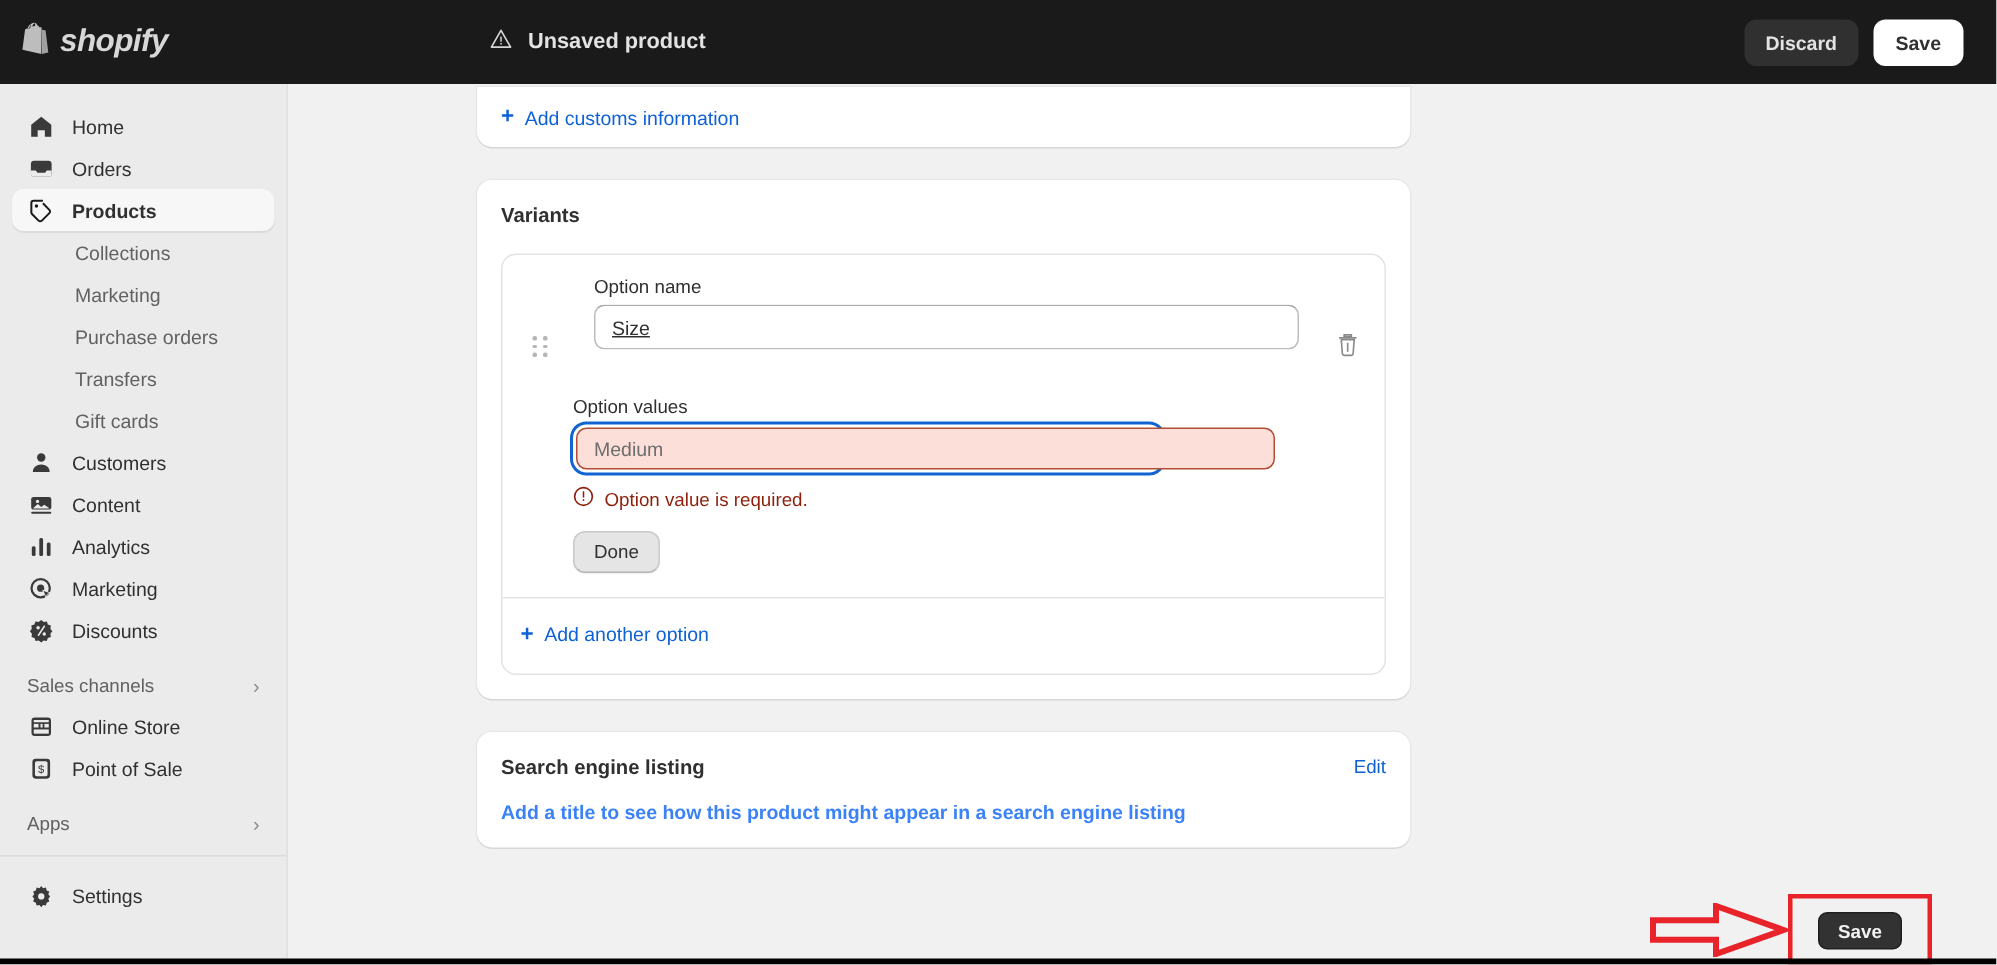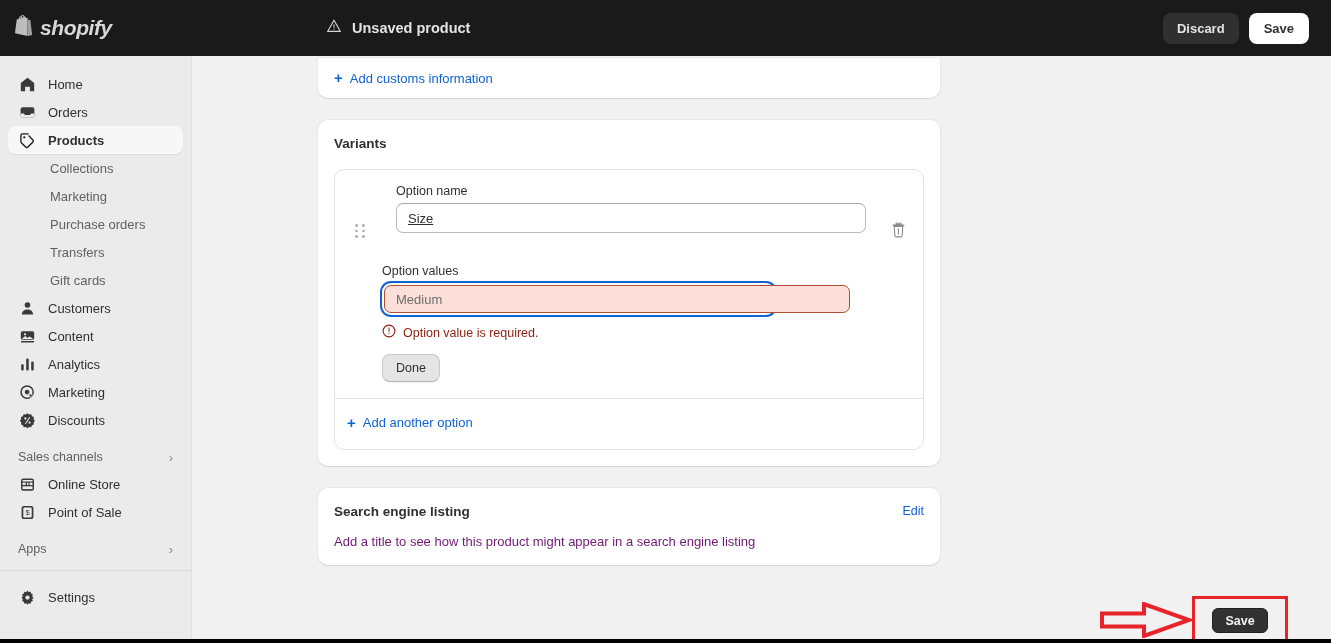--- a/index.html
+++ b/index.html
@@ -305,21 +305,22 @@
     padding: 16px;
   }
   .seo-head {
     display: flex; align-items: flex-start; justify-content: space-between;
   }
   .seo-title { font-size: 13.5px; font-weight: bold; color: #303030; }
   .seo-edit { color: #0f62d6; font-size: 12.5px; cursor: pointer; }
   .seo-body {
     margin-top: 15px;
     font-size: 13px;
-    color: #701a75;
+    color: #3b82f6;
+    font-weight: bold;
   }
 
   
   .anno-arrow {
     position: absolute;
     left: 1100px; top: 602px;
     width: 92px; height: 36px;
     z-index: 40;
     pointer-events: none;
   }

